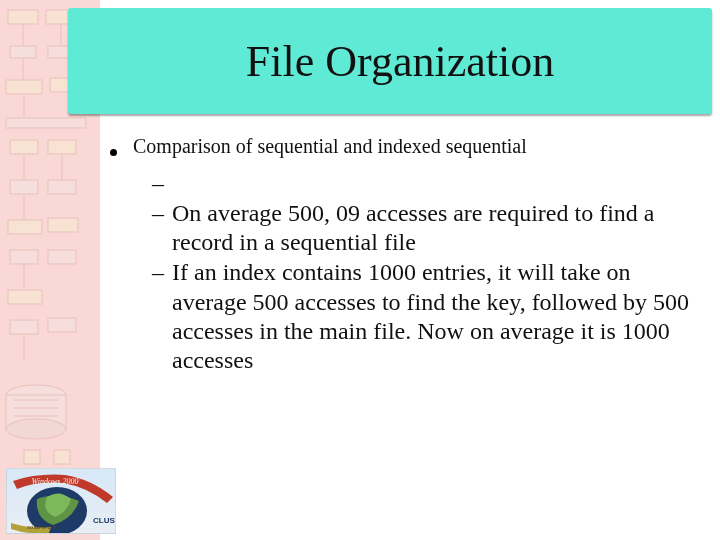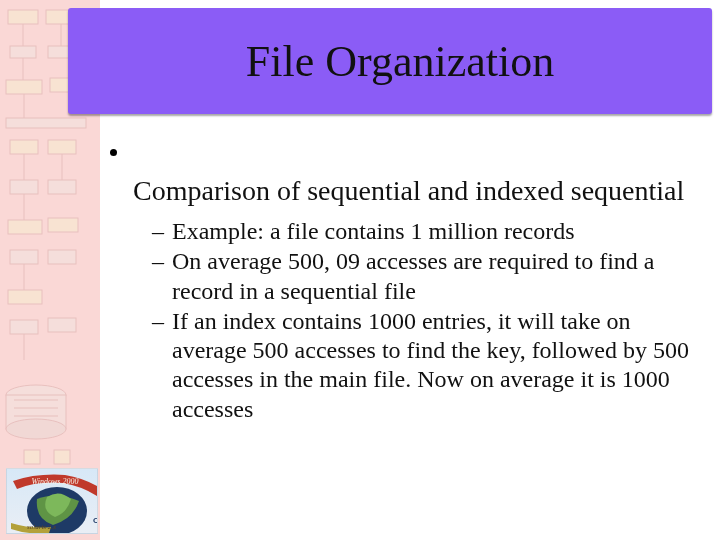--- a/index.html
+++ b/index.html
@@ -19,21 +19,21 @@
     height: 540px;
     z-index: 0;
     opacity: 0.55;
   }
   .title-bar {
     position: absolute;
     left: 68px;
     top: 8px;
     width: 644px;
     height: 106px;
-    background: #8b5cf6;
+    background: #5eead4;
     border-radius: 3px;
     box-shadow: 0 2px 2px rgba(0,0,0,0.35);
     display: flex;
     align-items: center;
     justify-content: center;
     z-index: 2;
     padding-left: 20px;
   }
   .title-text {
     font-size: 44px;
@@ -56,23 +56,22 @@
   .bullet-dot {
     width: 7px;
     height: 7px;
     background: #000;
     border-radius: 50%;
     margin-top: 14px;
     margin-right: 16px;
     flex-shrink: 0;
   }
   .bullet-text {
-    font-size: 28px;
+    font-size: 20px;
     line-height: 1.18;
-    margin-top: 39px;
   }
   .sub-list {
     margin-left: 42px;
     margin-top: 6px;
   }
   .sub-row {
     display: flex;
     align-items: flex-start;
     margin-bottom: 1px;
   }
@@ -83,21 +82,21 @@
     flex-shrink: 0;
   }
   .sub-text {
     font-size: 24px;
     line-height: 1.22;
   }
   .logo-box {
     position: absolute;
     left: 6px;
     bottom: 6px;
-    width: 92px;
+    width: 110px;
     height: 66px;
     z-index: 3;
     border: 1px solid rgba(0,0,0,0.08);
     background: linear-gradient(180deg,#d7e8f7 0%, #e9eef5 100%);
     overflow: hidden;
   }
 </style>
 </head>
 <body>
 
@@ -147,21 +146,20 @@
 </div>
 
 <div class="content">
   <div class="bullet-row">
     <div class="bullet-dot"></div>
     <div class="bullet-text">Comparison of sequential and indexed sequential</div>
   </div>
   <div class="sub-list">
     <div class="sub-row">
       <div class="sub-dash">–</div>
-      <div class="sub-text">Example: a file contains 1 million records</div>
     </div>
     <div class="sub-row">
       <div class="sub-dash">–</div>
       <div class="sub-text">On average 500, 09 accesses are required to find a record in a sequential file</div>
     </div>
     <div class="sub-row">
       <div class="sub-dash">–</div>
       <div class="sub-text">If an index contains 1000 entries, it will take on average 500 accesses to find the key, followed by 500 accesses in the main file. Now on average it is 1000 accesses</div>
     </div>
   </div>

